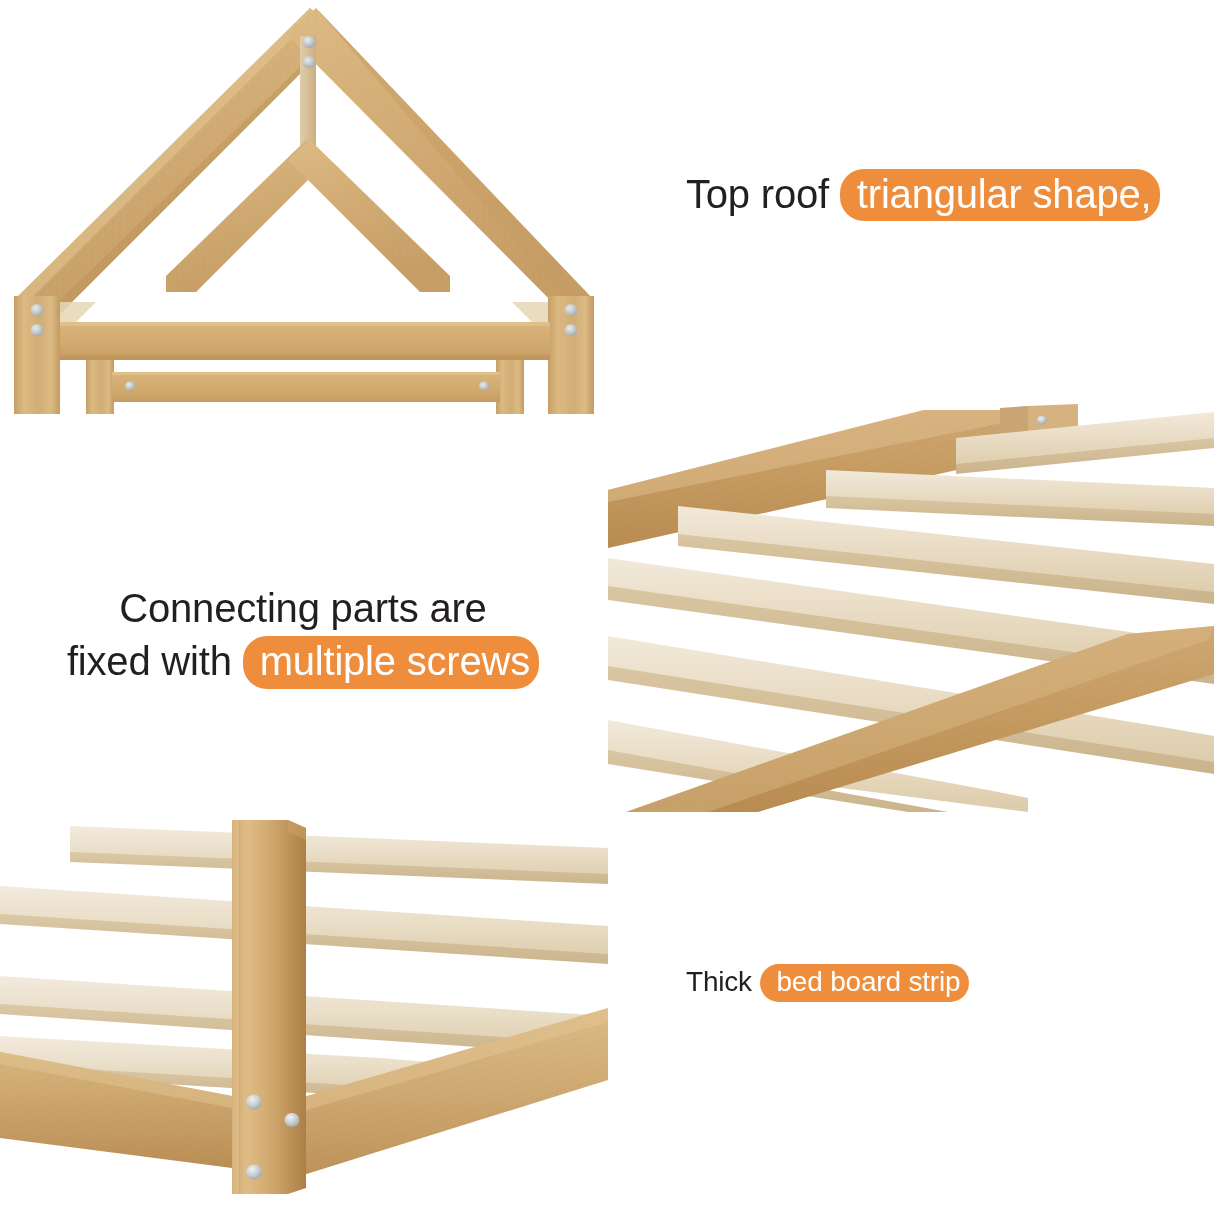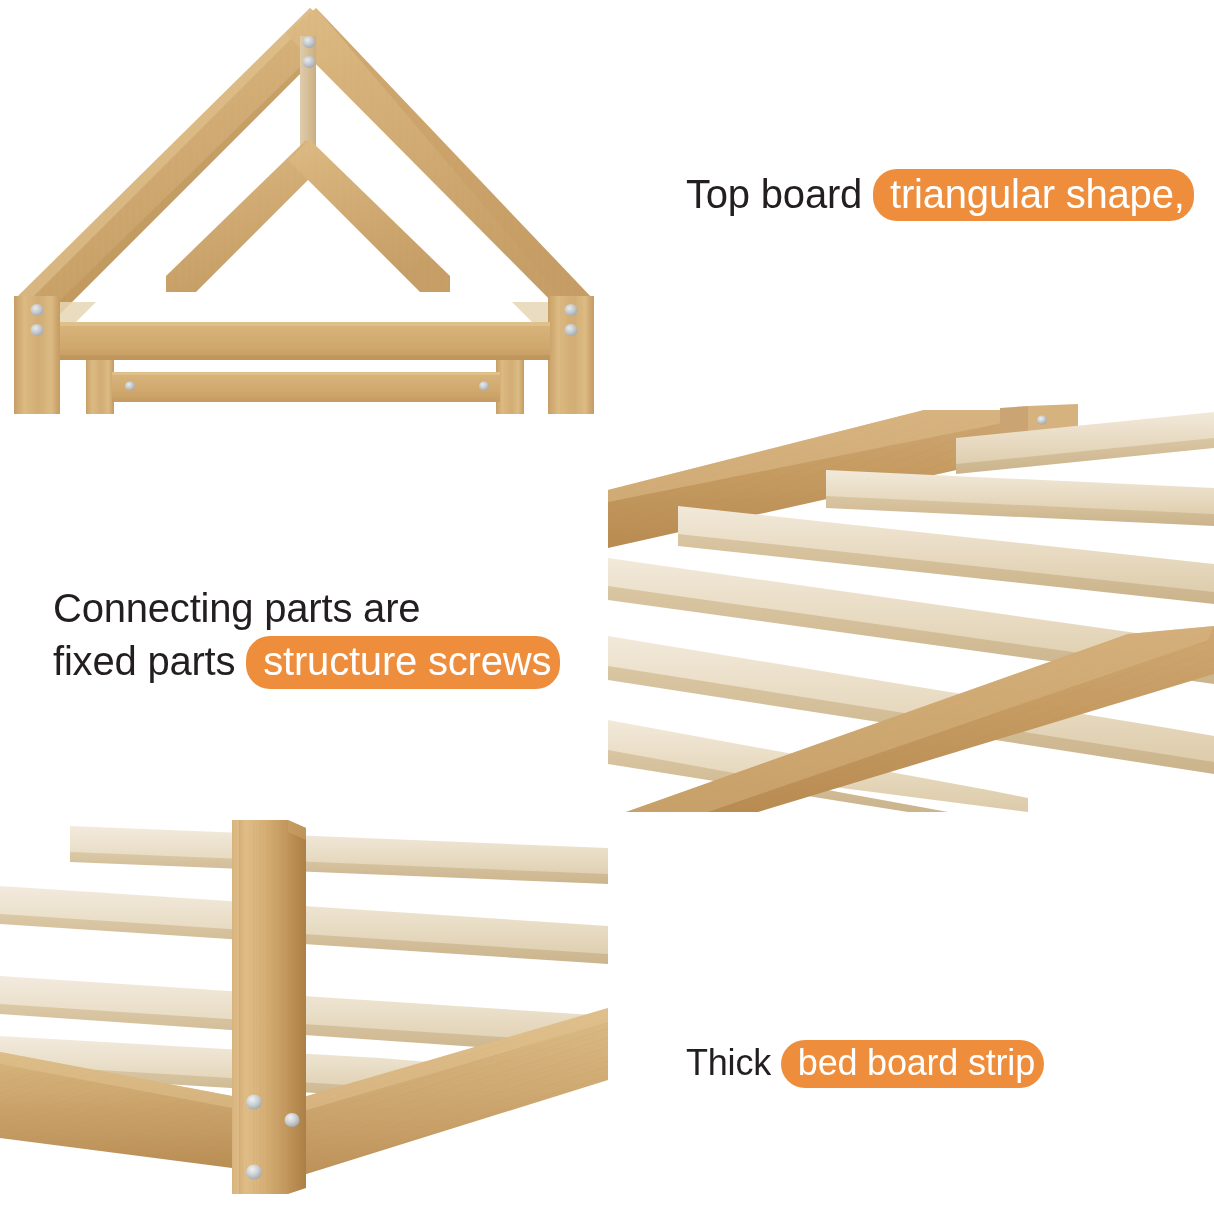--- a/index.html
+++ b/index.html
@@ -18,22 +18,22 @@
   .hl{
     background:#ee8e3d;color:#ffffff;
     padding:2px 9px 4px 17px;
     display:inline-block;
     line-height:1.16;
     border-radius:24px;
   }
   .plain{display:inline-block;padding:2px 0 4px 0;line-height:1.16;}
 
   #cap-roof{left:686px;top:168px;font-size:40px;text-align:left;}
-  #cap-screws{left:53px;top:582px;width:500px;font-size:40px;text-align:left;}
-  #cap-board{left:686px;top:1040px;font-size:36px;text-align:left;}
+  #cap-screws{left:53px;top:582px;width:500px;font-size:40px;text-align:center;}
+  #cap-board{left:686px;top:964px;font-size:28px;text-align:left;}
 
   
   .photo{position:absolute;overflow:hidden;background:#fff;}
   #photo-roof{left:0px;top:0px;width:608px;height:416px;}
   #photo-slats{left:608px;top:398px;width:606px;height:414px;}
   #photo-corner{left:0px;top:808px;width:608px;height:406px;}
 
   .photo svg{display:block;width:100%;height:100%;}
 </style>
 </head>
@@ -318,25 +318,25 @@
 
       <g>
         <ellipse cx="254" cy="294" rx="8" ry="7.5" fill="url(#screwG3)"></ellipse>
         <ellipse cx="254" cy="364" rx="8" ry="7.5" fill="url(#screwG3)"></ellipse>
         <ellipse cx="292" cy="312" rx="7.5" ry="7" fill="url(#screwG3)"></ellipse>
       </g>
     </svg>
   </div>
 
   <div class="caption" id="cap-roof">
-    <span class="ln"><span class="plain">Top board</span> <span class="hl">triangular shape,</span></span>
+    <span class="ln"><span class="plain">Top roof</span> <span class="hl">triangular shape,</span></span>
   </div>
 
   <div class="caption" id="cap-screws">
     <span class="ln"><span class="plain">Connecting parts are</span></span>
-    <span class="ln"><span class="plain">fixed parts</span> <span class="hl">structure screws</span></span>
+    <span class="ln"><span class="plain">fixed with</span> <span class="hl">multiple screws</span></span>
   </div>
 
   <div class="caption" id="cap-board">
     <span class="ln"><span class="plain">Thick</span> <span class="hl">bed board strip</span></span>
   </div>
 
 </div>
 
 </body></html>

